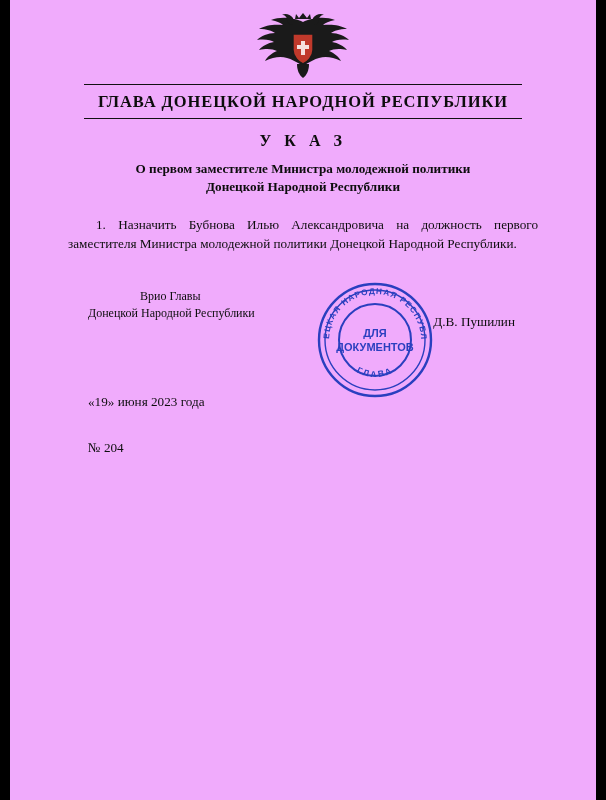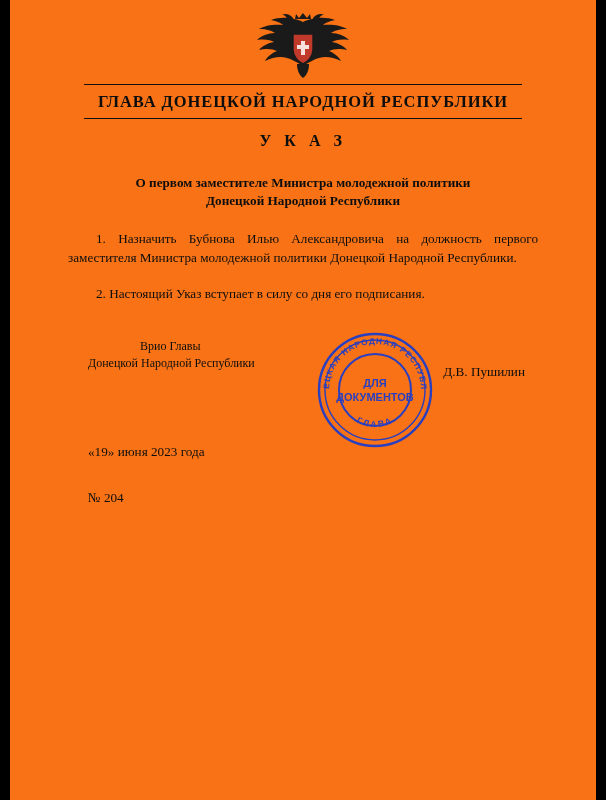--- a/index.html
+++ b/index.html
@@ -26,21 +26,21 @@
   }
   .edge-bar.left { left: 0; }
   .edge-bar.right { right: 0; }
 
   .page {
     position: absolute;
     left: 10px;
     right: 10px;
     top: 0;
     bottom: 0;
-    background: #f97316;
+    background: #f0abfc;
   }
 
   
   .emblem {
     margin: 0 auto;
     padding-top: 12px;
     width: 96px;
     height: 66px;
     position: relative;
   }
@@ -71,21 +71,21 @@
     font-weight: bold;
     letter-spacing: 4.5px;
     margin-top: 13px;
   }
 
   .subject {
     text-align: center;
     font-size: 13.2px;
     font-weight: bold;
     line-height: 1.38;
-    margin-top: 24px;
+    margin-top: 10px;
     padding: 0 70px;
   }
 
   .clause {
     font-size: 13.2px;
     line-height: 1.42;
     text-align: justify;
     text-justify: inter-word;
     margin: 0 58px;
   }
@@ -101,21 +101,21 @@
   .sign-left {
     position: absolute;
     left: 78px;
     top: 0;
     font-size: 12px;
     line-height: 1.45;
   }
   .sign-left .l1 { padding-left: 52px; }
   .sign-name {
     position: absolute;
-    right: 71px;
+    right: 81px;
     top: 26px;
     font-size: 13.2px;
   }
 
   
   .stamp {
     position: absolute;
     left: 306px;
     top: -7px;
     width: 118px;
@@ -166,21 +166,20 @@
   </div>
 
   <div class="decree-word">У К А З</div>
 
   <div class="subject">
     <div>О первом заместителе Министра молодежной политики</div>
     <div>Донецкой Народной Республики</div>
   </div>
 
   <p class="clause first">1. Назначить Бубнова Илью Александровича на должность первого заместителя Министра молодежной политики Донецкой Народной Республики.</p>
-  <p class="clause second">2. Настоящий Указ вступает в силу со дня его подписания.</p>
 
   <div class="sign-row">
     <div class="sign-left">
       <div class="l1">Врио Главы</div>
       <div class="l2">Донецкой Народной Республики</div>
     </div>
 
     <div class="stamp">
       <svg width="118" height="118" viewBox="0 0 118 118" xmlns="http://www.w3.org/2000/svg">
         <defs>

